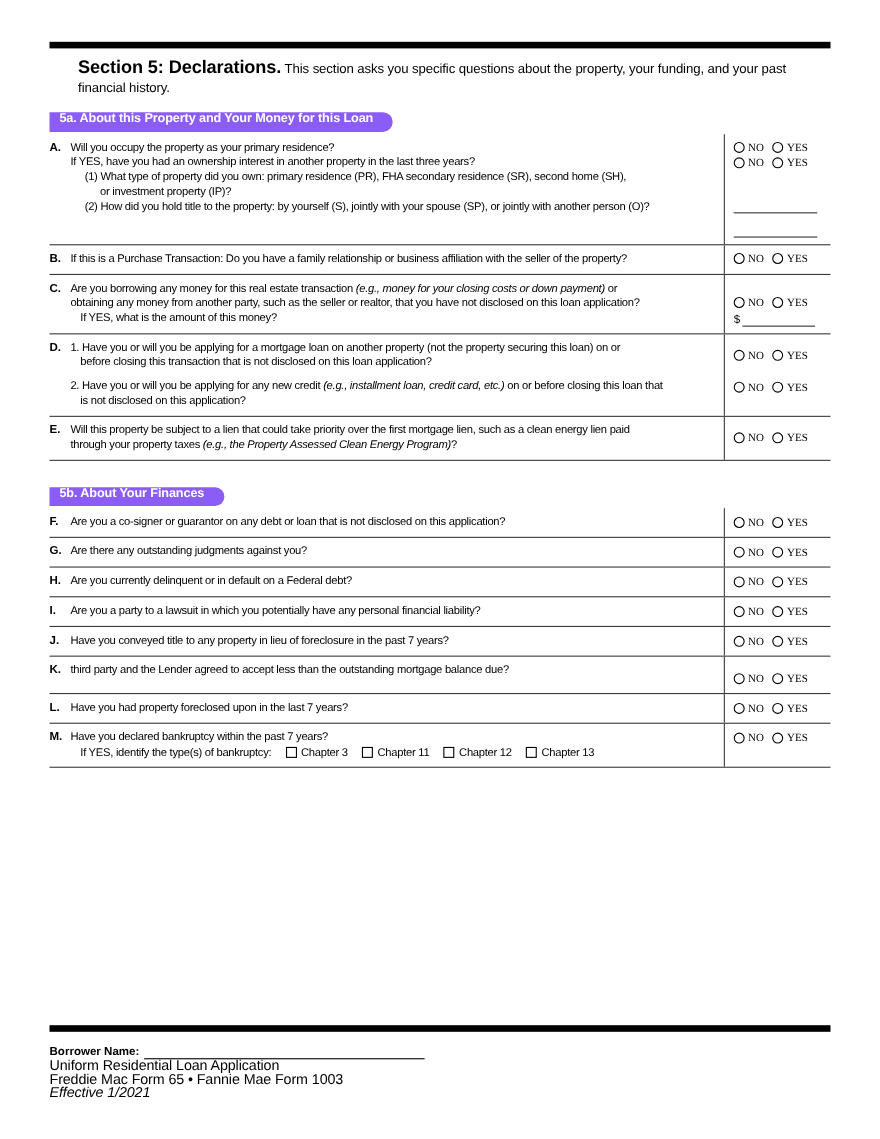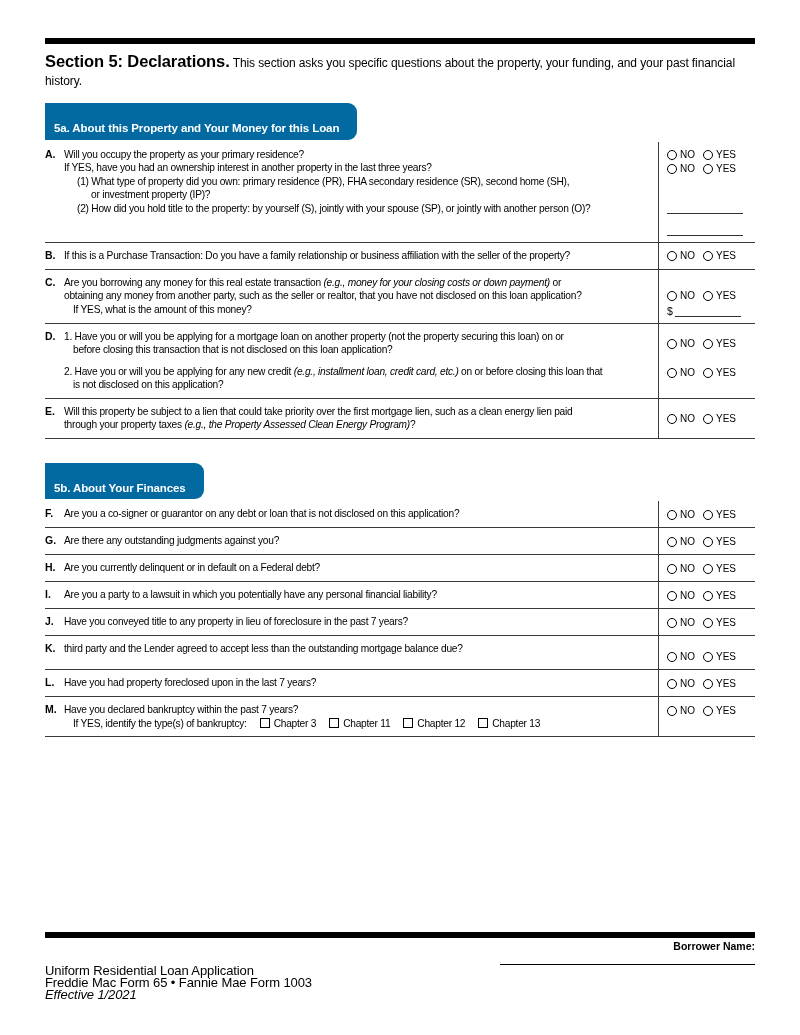--- a/index.html
+++ b/index.html
@@ -5,26 +5,26 @@
   * { margin:0; padding:0; box-sizing:border-box; }
   html,body { background:#fff; }
   body {
     width:800px; height:1035px; position:relative; overflow:hidden;
     font-family:"Liberation Sans", sans-serif; color:#000;
   }
   .content { position:absolute; left:45px; right:45px; top:0; }
   .rule-thick { height:6px; background:#000; }
   .top-rule { margin-top:38px; }
 
-  .title-block { margin-top:8px; font-size:12px; line-height:18px; letter-spacing:-0.1px; }
+  .title-block { margin-top:8px; font-size:12px; line-height:18px; letter-spacing:-0.1px;margin-left:26px; }
   .title { font-weight:bold; font-size:16.5px; }
 
   .tab {
-    display:inline-block; background:#0369a1; color:#fff; font-weight:bold;
-    font-size:11.5px; line-height:1; padding:20px 18px 5px 9px;
+    display:inline-block; background:#8b5cf6; color:#fff; font-weight:bold;
+    font-size:11.5px; line-height:1; padding:1px 18px 5px 9px;
     border-radius:0 9px 9px 0; letter-spacing:-0.1px;
   }
   .tab-5a { margin-top:13px; }
   .tab-5b { margin-top:24px; }
 
   .qtable { margin-top:2px; }
   .q-row { display:flex; align-items:stretch; border-bottom:1px solid #3a3a3a; }
   .q-left { flex:1; display:flex; padding:6px 6px 6px 0; min-width:0; }
   .q-letter { flex:0 0 19px; width:19px; font-weight:bold; font-size:10.5px; line-height:13.5px; }
   .q-text { flex:1; font-size:10.2px; letter-spacing:-0.25px; line-height:13.5px; }
@@ -33,39 +33,39 @@
   .ind-b { padding-left:13px; }
   .ind-c { padding-left:27px; }
   .gap-top { margin-top:8px; }
   .ital { font-style:italic; }
 
   .q-right {
     flex:0 0 97px; border-left:1px solid #3a3a3a; padding:6px 2px 6px 8px;
     display:flex; flex-direction:column; align-items:flex-start;
   }
   .pair { display:flex; align-items:center; height:14px; gap:8px; font-size:10px; letter-spacing:0; }
-  .opt { display:inline-flex; align-items:flex-end; gap:3px; }
+  .opt { display:inline-flex; align-items:flex-start; gap:3px;font-family:Liberation Serif, serif; }
   .radio { width:10px; height:10px; border:1.5px solid #000; border-radius:50%; background:#fff; flex:0 0 10px; }
   .pair-c   { margin-top:13px; }
   .pair-d1  { margin-top:7px; }
   .pair-d2  { margin-top:15px; }
   .pair-mid { margin-top:7px; }
 
   .blank { width:76px; height:12px; border-bottom:1px solid #333; }
   .mt-gap1 { margin-top:26px; }
   .mt-gap2 { margin-top:10px; }
   .money { display:flex; align-items:flex-end; gap:2px; font-size:10.5px; margin-top:2px; }
   .money .blank { width:66px; height:11px; }
 
   .m-line { display:flex; align-items:center; gap:13px; }
   .chk { display:inline-flex; align-items:center; gap:4px; }
   .checkbox { width:10px; height:10px; border:1.5px solid #000; background:#fff; flex:0 0 10px; }
 
   .footer { position:absolute; left:45px; right:45px; top:932px; }
-  .b-row { margin-top:2px; display:flex; align-items:flex-end; font-size:10.5px; font-weight:bold; line-height:13px;flex-direction:column; }
+  .b-row { margin-top:12px; display:flex; align-items:flex-end; font-size:10.5px; font-weight:bold; line-height:13px; }
   .b-blank { width:255px; height:12px; border-bottom:1px solid #000; margin-left:4px; }
   .f-line { font-size:13px; line-height:12.2px; letter-spacing:-0.1px; }
   .f-italic { font-style:italic; }
 </style>
 </head>
 <body>
 
 <div class="content">
 
   <div class="rule-thick top-rule"></div>

